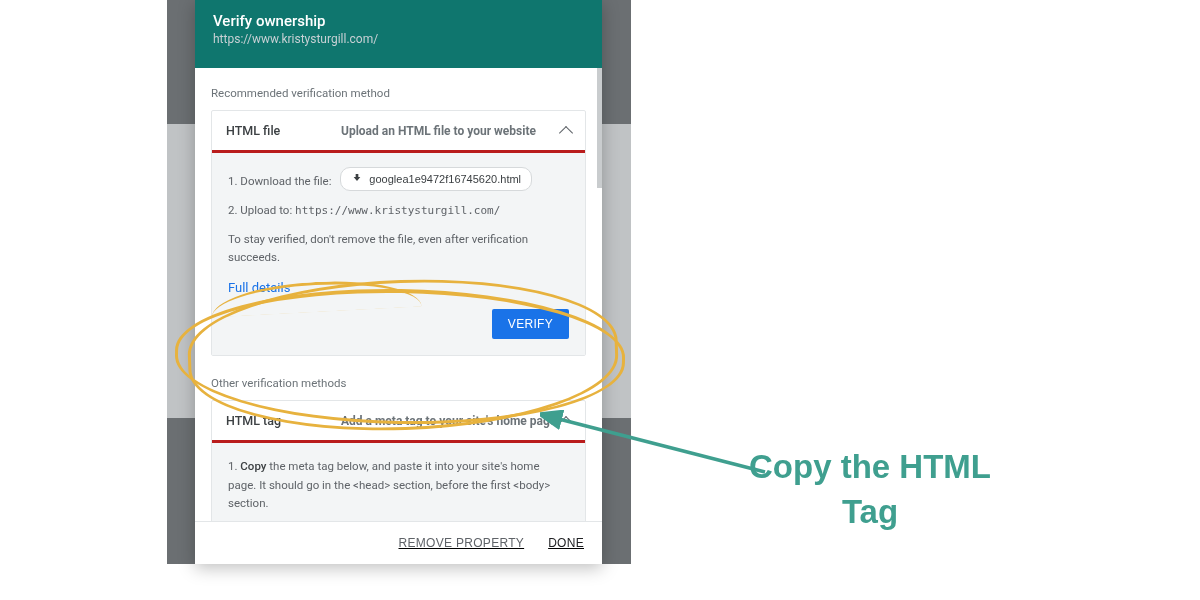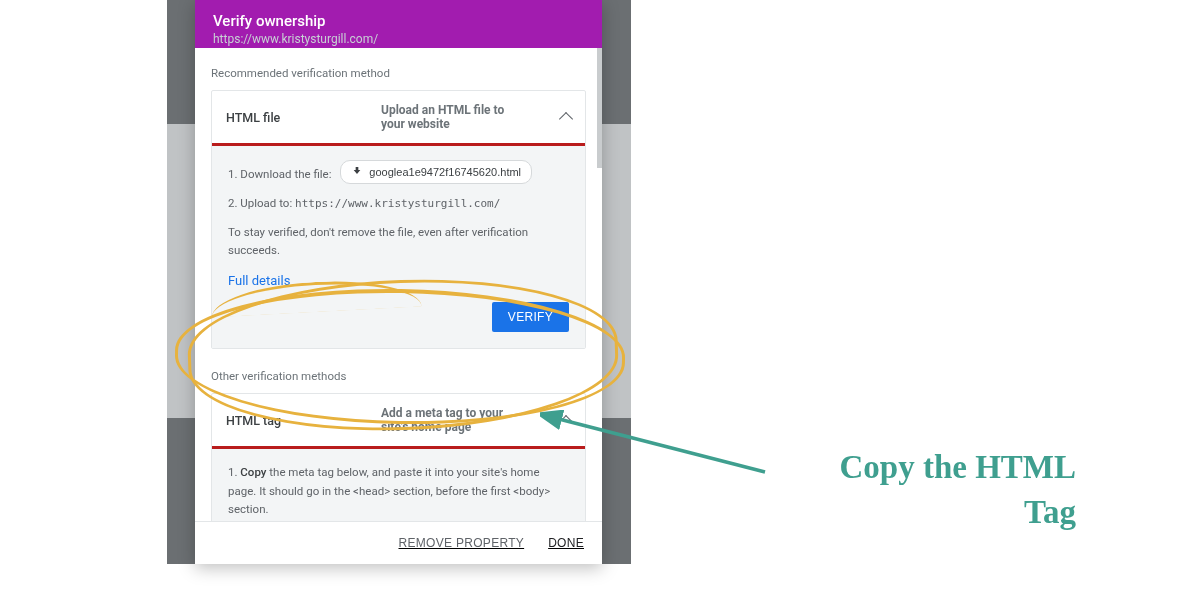--- a/index.html
+++ b/index.html
@@ -5,29 +5,29 @@
   * { box-sizing: border-box; margin: 0; padding: 0; }
   html, body { width: 1200px; height: 600px; font-family: Roboto, Arial, sans-serif; background: #fff; overflow: hidden; }
   .canvas { position: relative; width: 1200px; height: 600px; }
 
   
   .backdrop { position: absolute; left: 167px; top: 0; width: 464px; height: 564px; background: #6b6f72; }
   .backdrop-light { position: absolute; left: 167px; top: 124px; width: 464px; height: 294px; background: #c0c3c5; }
 
   .dialog { position: absolute; left: 195px; top: 0; width: 407px; height: 564px; background: #fff; box-shadow: 0 4px 16px rgba(0,0,0,0.25); display: flex; flex-direction: column; overflow: hidden; }
 
-  .dialog-header { background: #a21caf; color: #fff; padding: 12px 18px 2px; }
+  .dialog-header { background: #0f766e; color: #fff; padding: 12px 18px 22px; }
   .dialog-title { font-size: 15px; font-weight: 500; }
   .dialog-sub { font-size: 12px; color: #c7d0d4; margin-top: 2px; }
 
   .dialog-body { flex: 1; overflow-y: auto; padding: 14px 16px 0; position: relative; }
   .section-label { font-size: 11.5px; color: #6c7378; margin: 4px 0 10px; }
 
   .panel { border: 1px solid #e3e6e8; border-radius: 2px; margin-bottom: 20px; background: #fff; }
-  .panel-head { display: flex; align-items: center; padding: 12px 14px; cursor: pointer; gap: 40px; }
+  .panel-head { display: flex; align-items: center; padding: 12px 14px; cursor: pointer; }
   .panel-head .name { font-size: 12.5px; color: #3c4043; font-weight: 500; width: 115px; }
   .panel-head .desc { font-size: 12px; color: #6c7378; flex: 1; font-weight: bold; }
   .panel-head .chev { width: 10px; height: 10px; border-left: 1.5px solid #5f6368; border-top: 1.5px solid #5f6368; transform: rotate(45deg); margin-top: 4px; }
 
   .panel-body { background: #f3f5f6; padding: 14px 16px 16px; font-size: 11.5px; color: #5f6368; border-top: 3px solid #b91c1c; position: relative; }
   .panel-body .row { margin-bottom: 10px; line-height: 1.6; }
   .panel-body .row b { color: #3c4043; font-weight: 500; }
   .panel-body a.fd { color: #1a73e8; text-decoration: none; font-size: 13px; display: inline-block; margin-top: 4px; }
 
   .file-btn { display: inline-flex; align-items: center; gap: 6px; background: #fff; border: 1px solid #d6d9db; border-radius: 10px; padding: 5px 10px; font-size: 11px; color: #3c4043; font-weight: 500; margin-left: 6px; cursor: pointer; }
@@ -45,21 +45,21 @@
   .footer-link.primary { color: #202124; }
 
   
   .scribble { position: absolute; pointer-events: none; z-index: 30; }
   .scribble.c1 { left: 188px; top: 280px; width: 430px; height: 150px; border: 3px solid #e7b23e; border-radius: 50% / 45%; transform: rotate(-2deg); }
   .scribble.c2 { left: 175px; top: 289px; width: 450px; height: 135px; border: 3px solid #e7b23e; border-radius: 50% / 48%; transform: rotate(1deg); border-top-width: 4px; }
   .scribble.c3 { left: 211px; top: 282px; width: 210px; height: 30px; border-top: 3px solid #e7b23e; border-radius: 50% 50% 0 0 / 100% 100% 0 0; transform: rotate(-3deg); }
 
   
   .arrow-wrap { position: absolute; left: 540px; top: 410px; width: 230px; height: 70px; z-index: 40; pointer-events: none; }
-  .annotation-text { position: absolute; left: 816px; top: 445px; width: 260px; color: #3f9f8f; font-weight: 700; font-size: 33px; line-height: 1.35; text-align: right; font-family: Liberation Serif, serif; }
+  .annotation-text { position: absolute; left: 740px; top: 445px; width: 260px; color: #3f9f8f; font-weight: 700; font-size: 33px; line-height: 1.35; text-align: center; font-family: Liberation Sans, sans-serif; }
 
   .code-lite { font-family: monospace; font-size: 11px; color: #5f6368; }
 
   
   .scroll-hint { position: absolute; right: 0; top: 0; width: 5px; height: 120px; background: #c9ccce; }
 </style>
 </head>
 <body>
 
 <div class="canvas">

